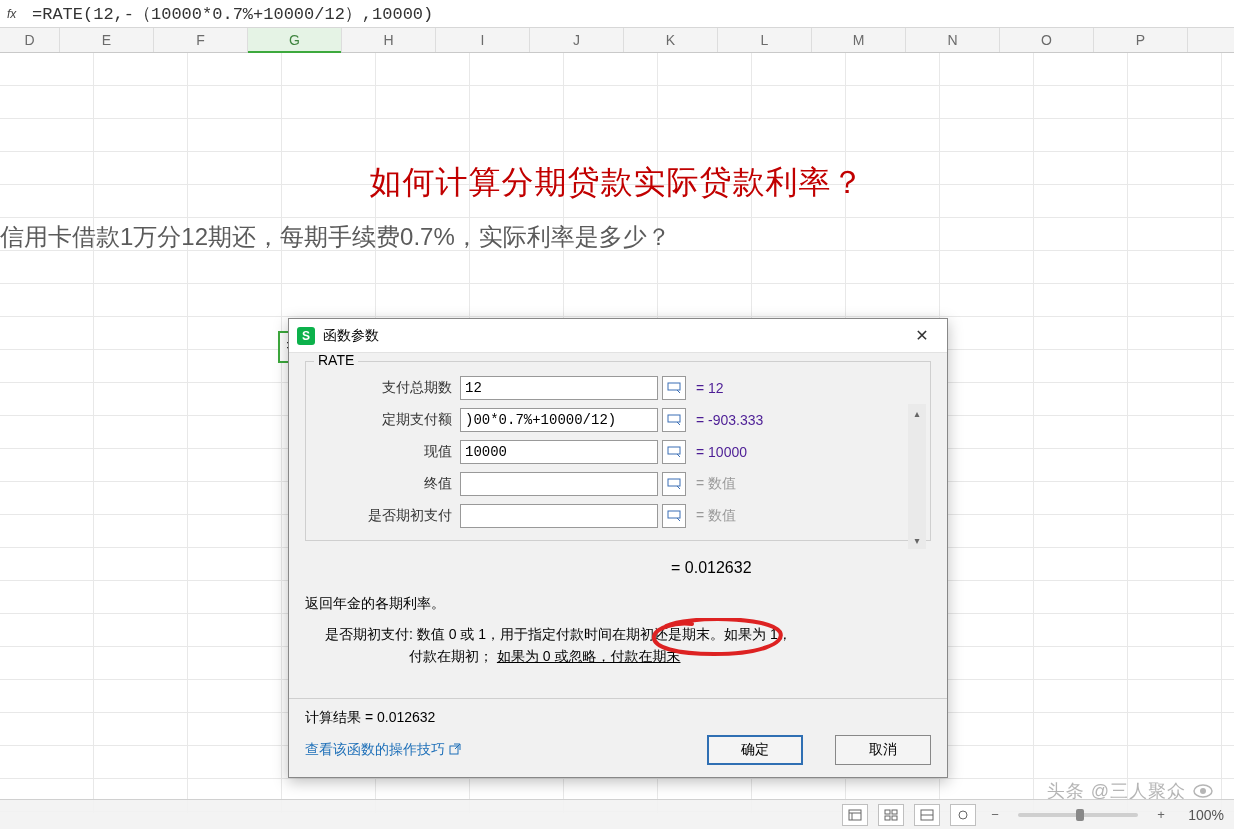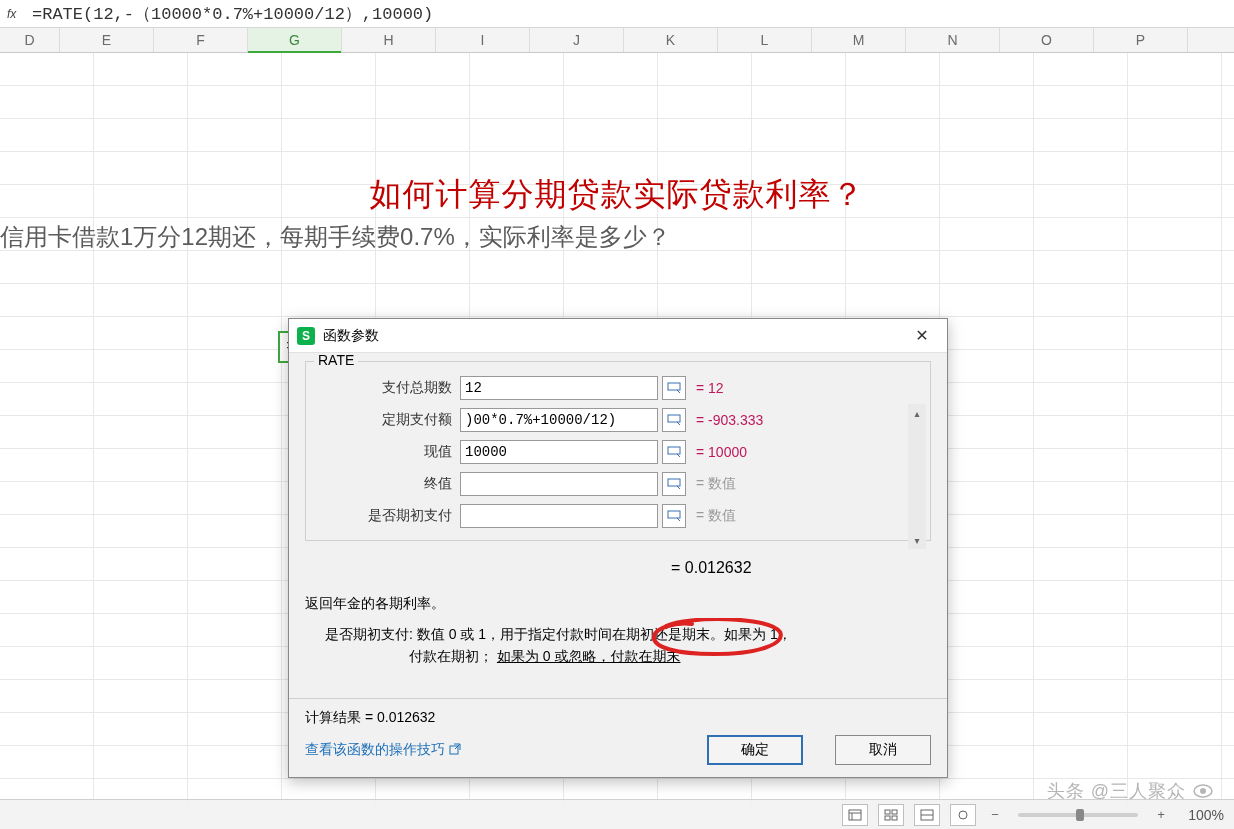--- a/index.html
+++ b/index.html
@@ -68,21 +68,21 @@
   .grid {
     position: relative;
     width: 100%;
     height: 760px;
     background:
       repeating-linear-gradient(to right, transparent, transparent 93px, #e8e8e8 93px, #e8e8e8 94px),
       repeating-linear-gradient(to bottom, transparent, transparent 32px, #e8e8e8 32px, #e8e8e8 33px);
   }
   .sheet-title-red {
     position: absolute;
-    top: 120px; left: 0; right: 0;
+    top: 108px; left: 0; right: 0;
     text-align: center;
     font-family: SimSun, "Songti SC", serif;
     font-size: 32px;
     color: #c10000;
     letter-spacing: 1px;
   }
   .sheet-sub {
     position: absolute;
     top: 168px; left: 0; right: 0;
     text-align: left;
@@ -172,21 +172,21 @@
     width: 24px; height: 24px;
     border: 1px solid #999;
     background: #fff;
     margin-left: 4px;
     display: flex; align-items: center; justify-content: center;
   }
   .ref-btn svg { stroke: #3b6eb5; }
   .fn-eq {
     margin-left: 10px;
     font-size: 14px;
-    color: #be185d;
+    color: #4c1d95;
   }
   .fn-eq.gray { color: #999; }
   .fn-scroll {
     position: absolute;
     right: 4px; top: 42px;
     width: 18px; height: 145px;
     background: #eaeaea;
     display: flex; flex-direction: column; justify-content: space-between; align-items: center;
   }
   .scr-btn {

